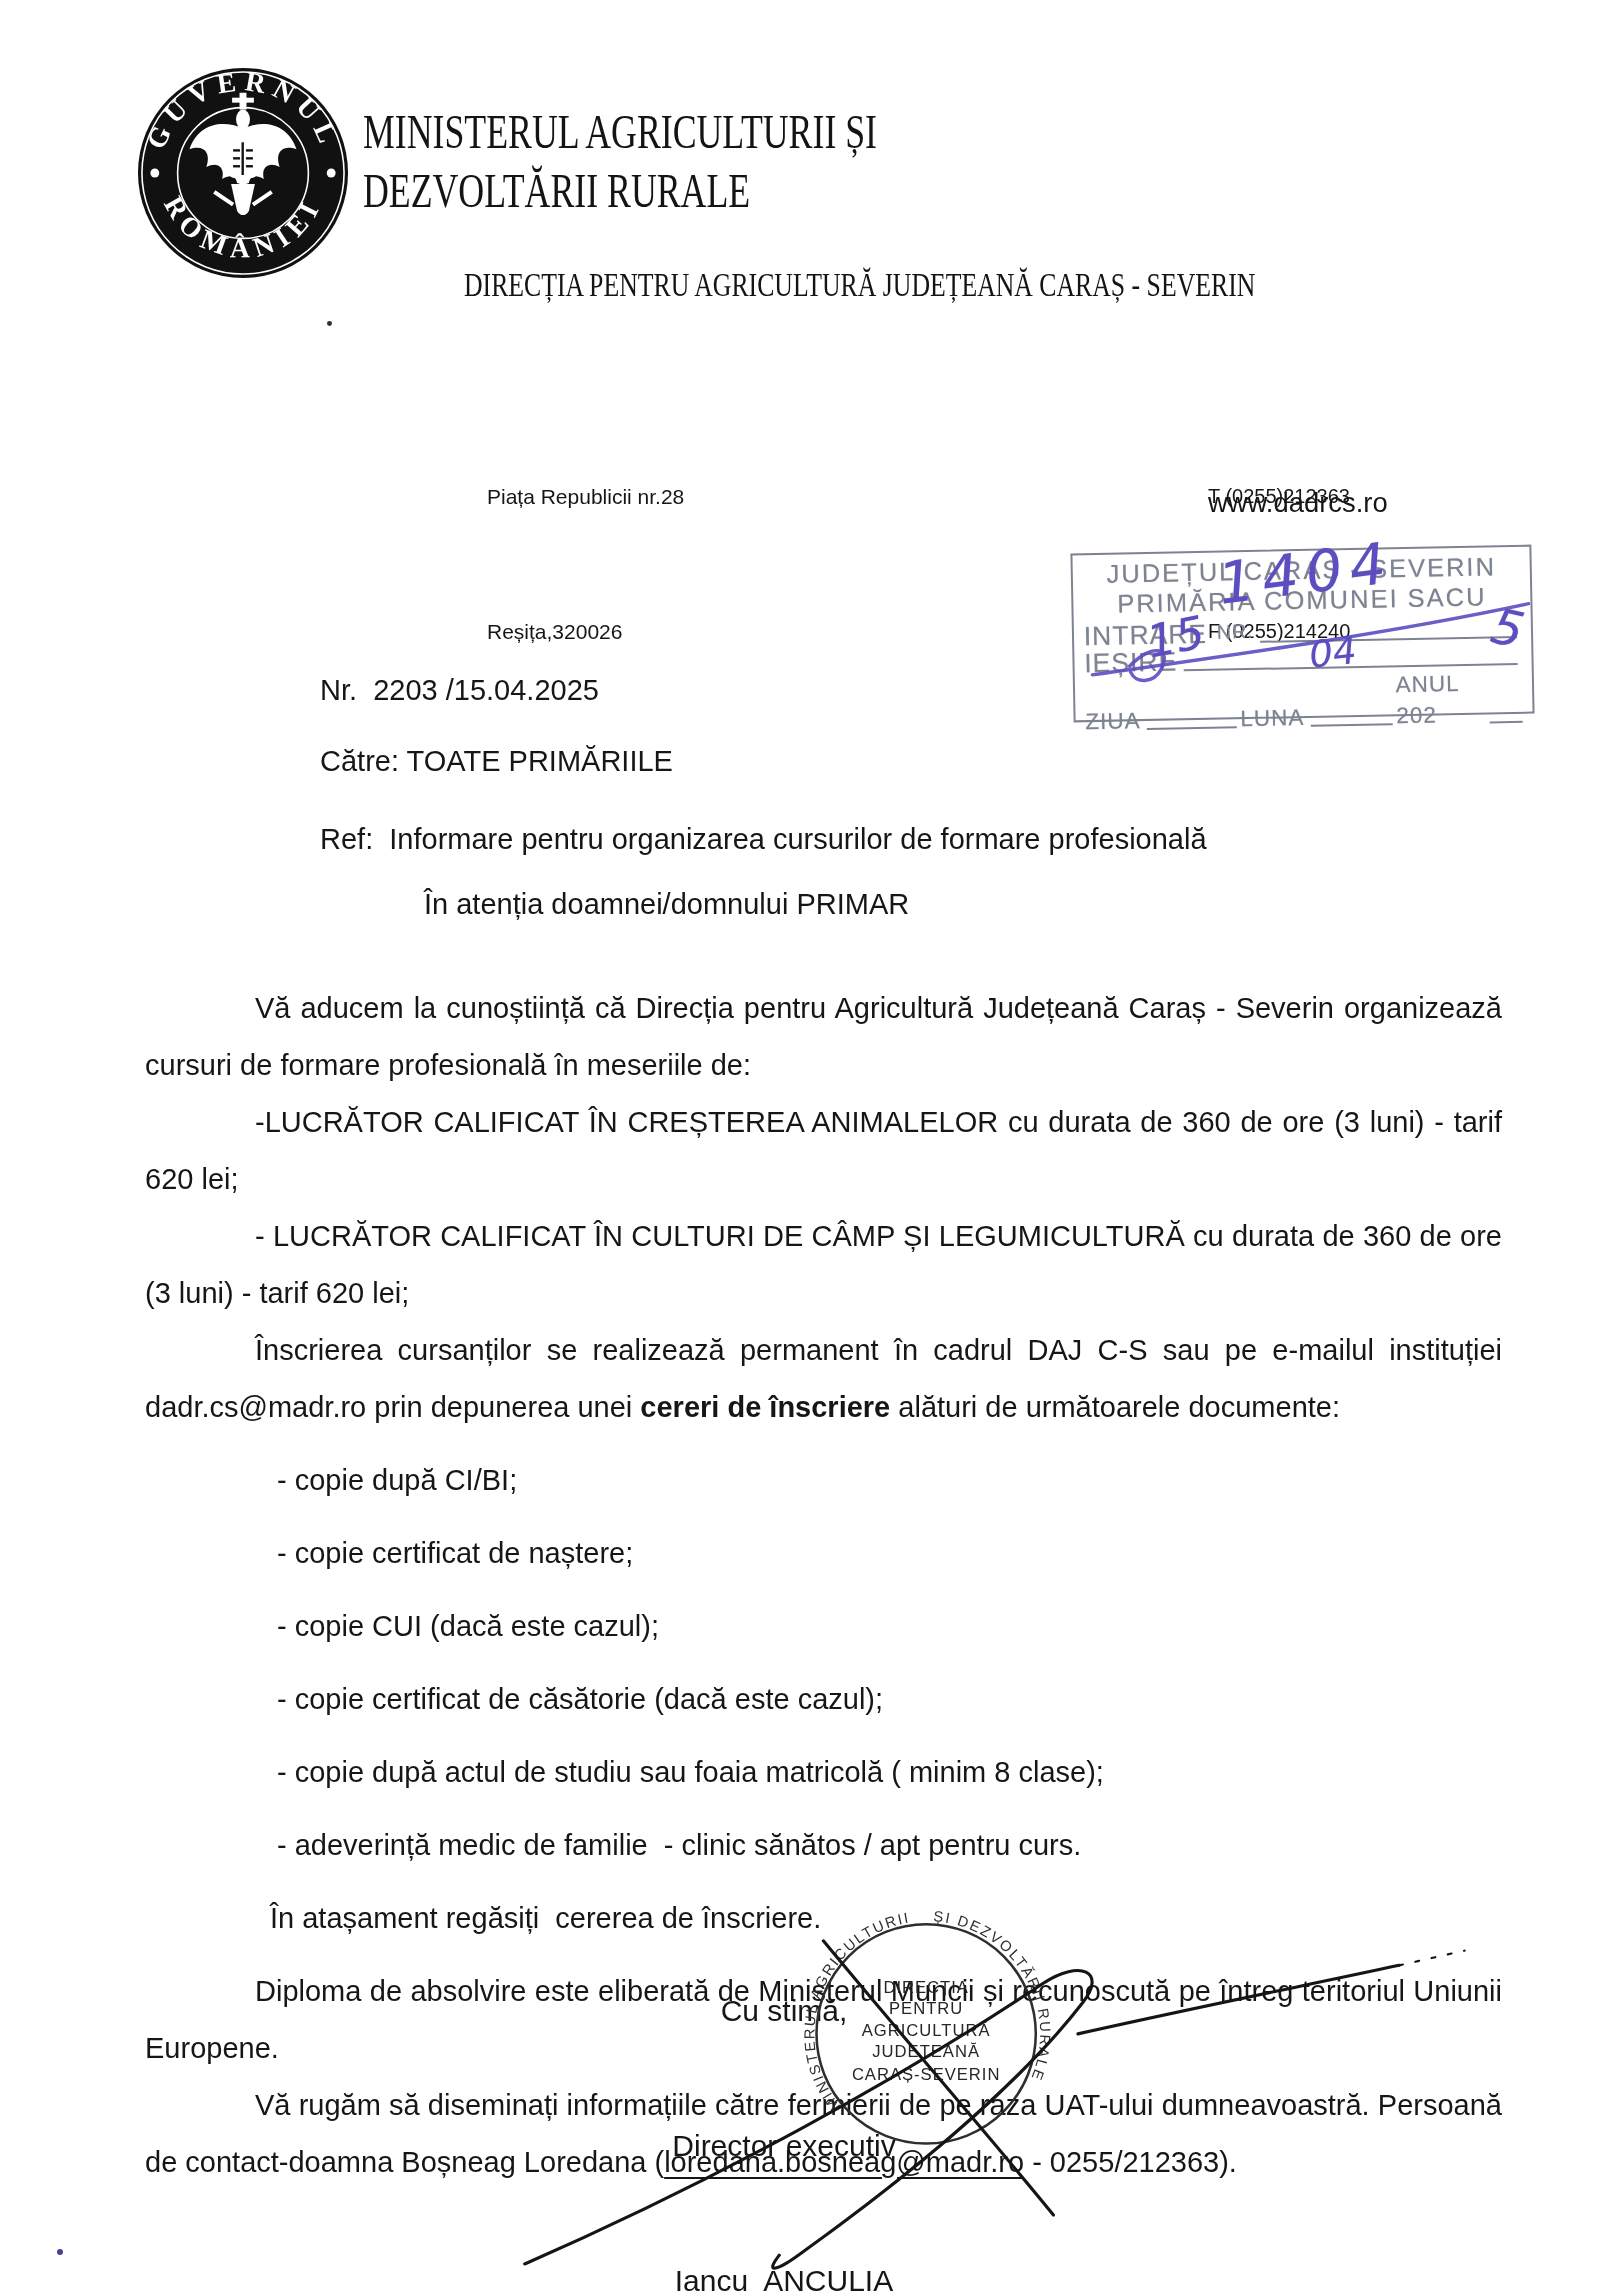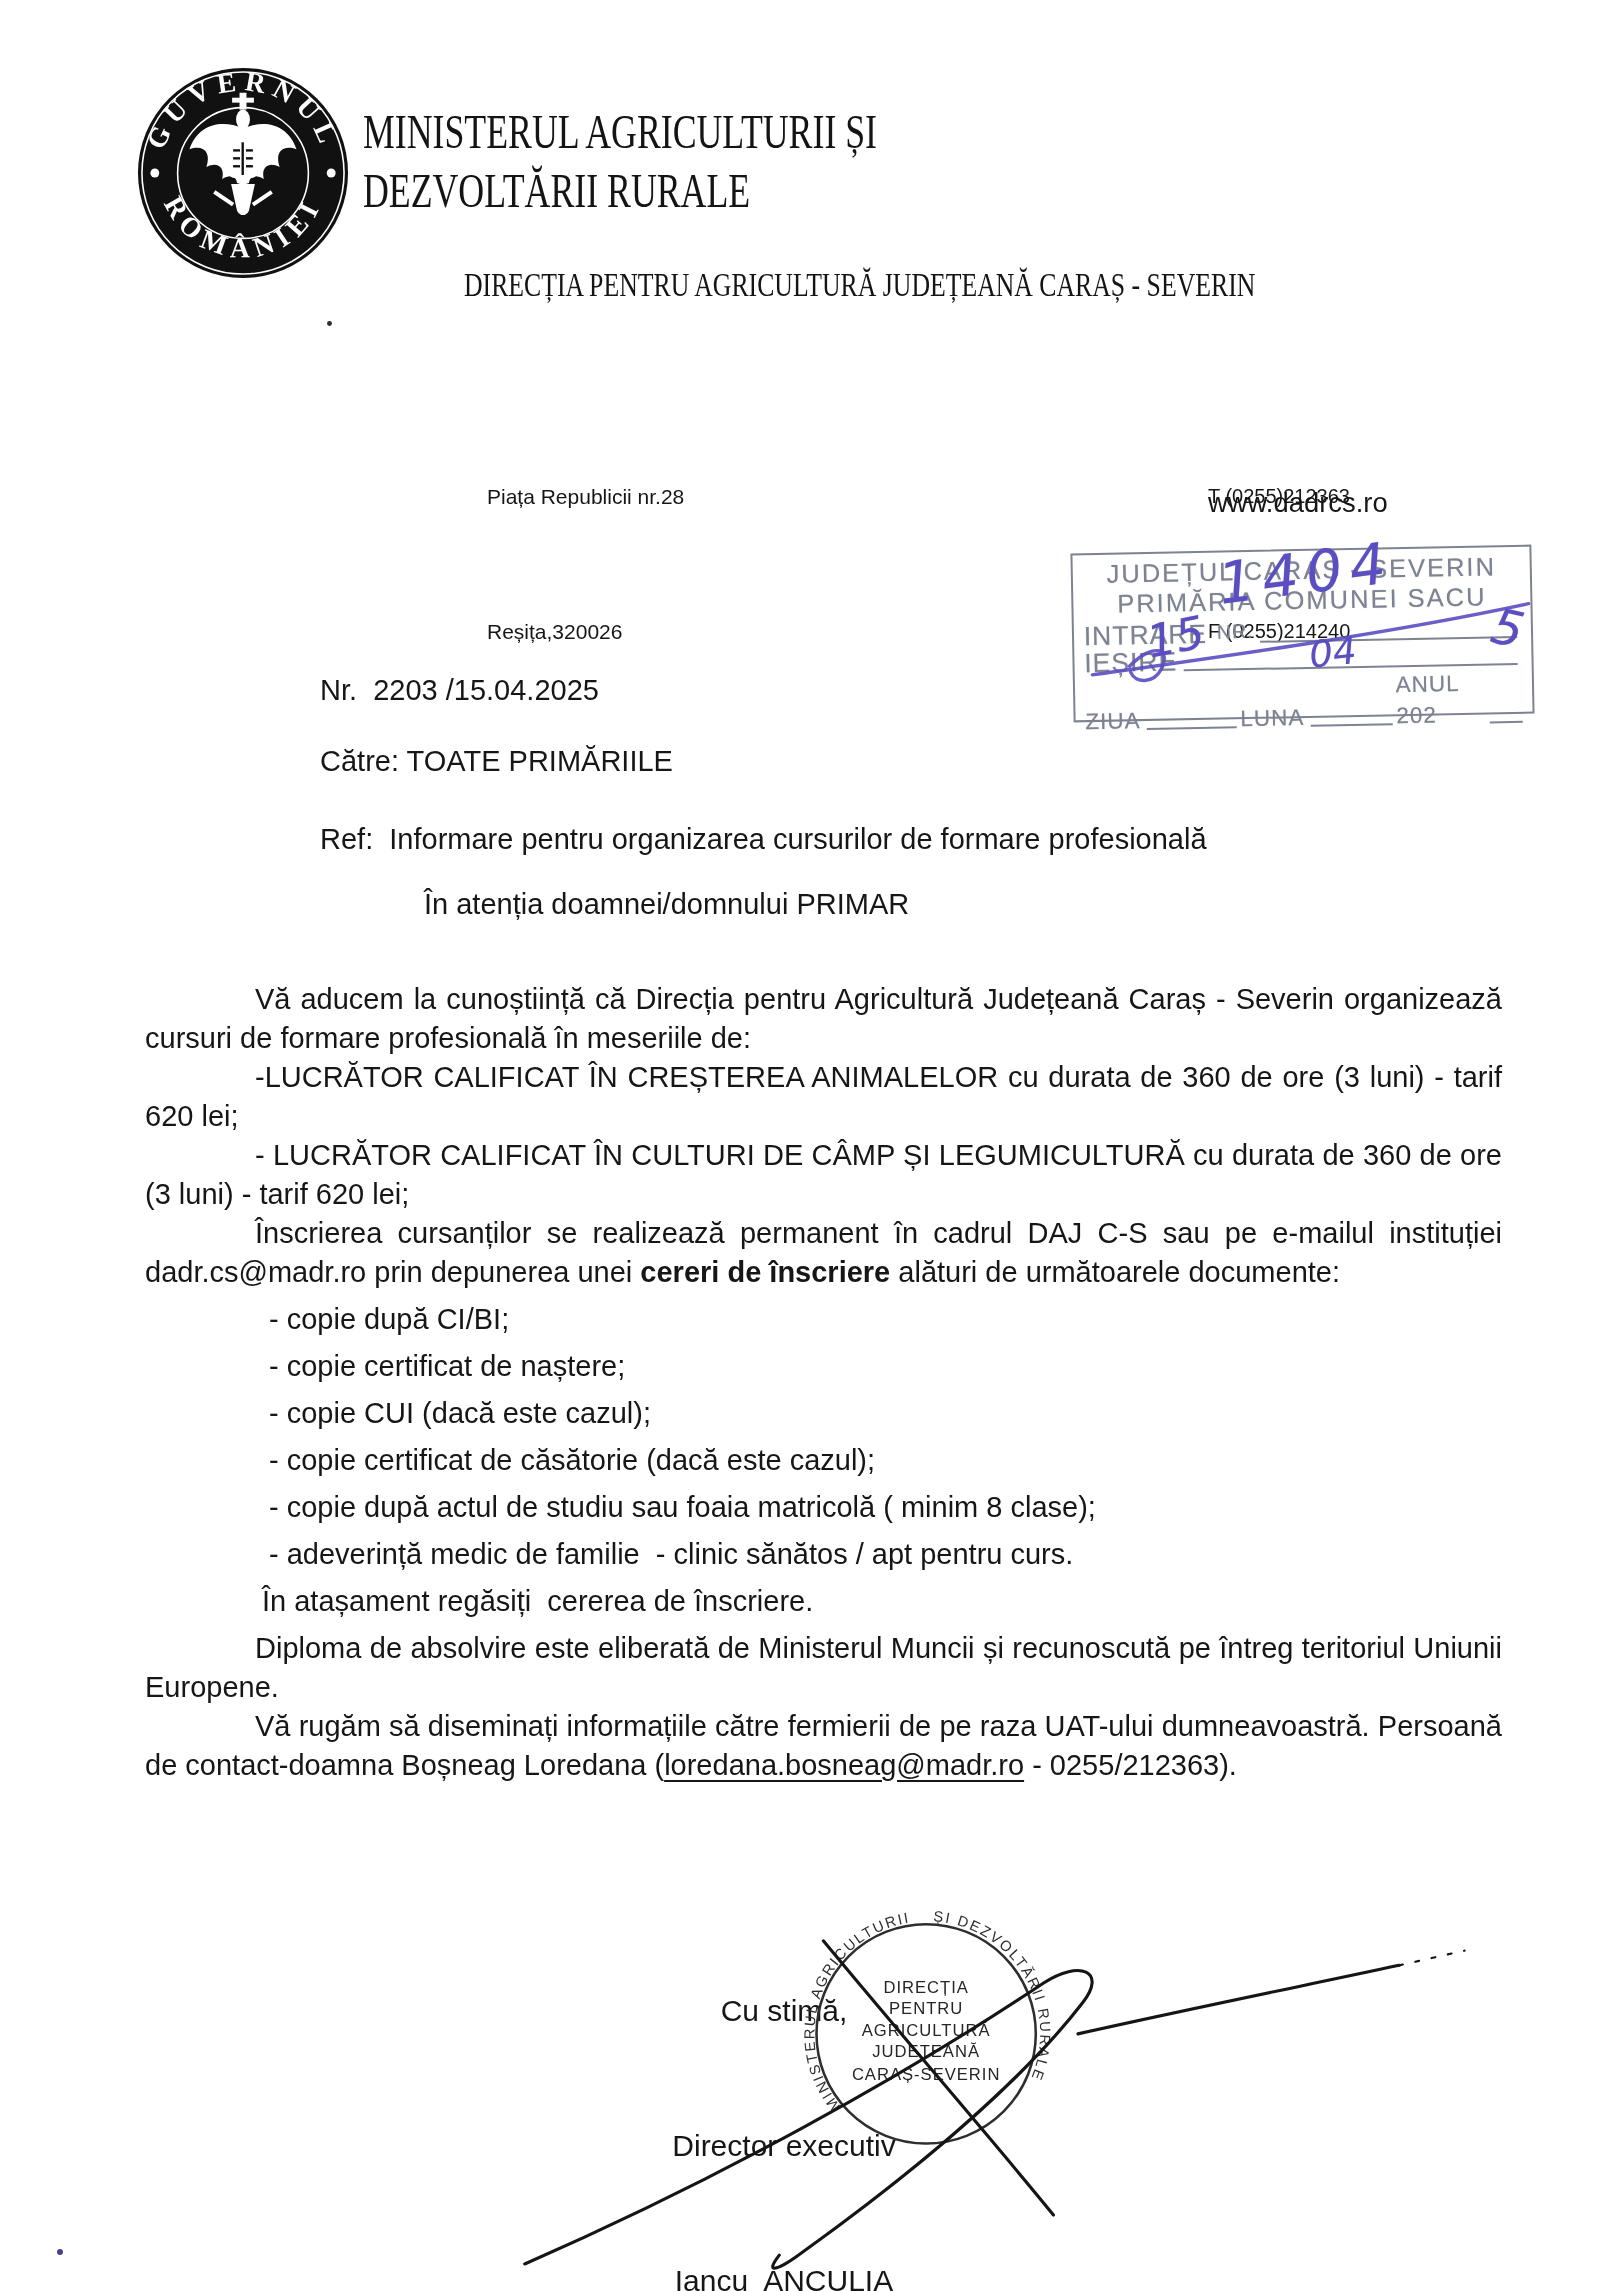--- a/index.html
+++ b/index.html
@@ -36,23 +36,23 @@
   .hand-ziua{left:73px;top:61px;font-size:45px;transform:rotate(-10deg);}
   .hand-luna{left:235px;top:84px;font-size:37px;transform:rotate(-5deg);}
   .hand-anul{left:418px;top:57px;font-size:49px;transform:rotate(14deg);}
   .flourish{position:absolute;left:0;top:0;pointer-events:none;}
 
   
   .meta{position:absolute;left:275px;font-size:29px;white-space:pre-wrap;margin-left:45px;}
   .attention{position:absolute;left:424px;top:888px;font-size:29px;white-space:pre-wrap;}
 
   
-  .body-text{position:absolute;left:145px;top:980px;width:1357px;font-size:29px;line-height:39px;}
+  .body-text{position:absolute;left:145px;top:980px;width:1357px;font-size:29px;line-height:57px;}
   .para{margin:0;text-align:justify;text-indent:110px;}
-  .line{margin:8px;white-space:pre-wrap;}
+  .line{margin:16px;white-space:pre-wrap;}
   .doc-item{padding-left:116px;}
   .attach{padding-left:109px;}
   .u{text-decoration:underline;text-underline-offset:4.9px;}
   .b{font-weight:bold;}
 
   
   .closing{position:absolute;left:578px;top:1898px;width:412px;text-align:center;
            font-size:30px;line-height:45px;white-space:pre-wrap;}
   .sig-stamp{position:absolute;left:480px;top:1887px;pointer-events:none;}
 </style>

